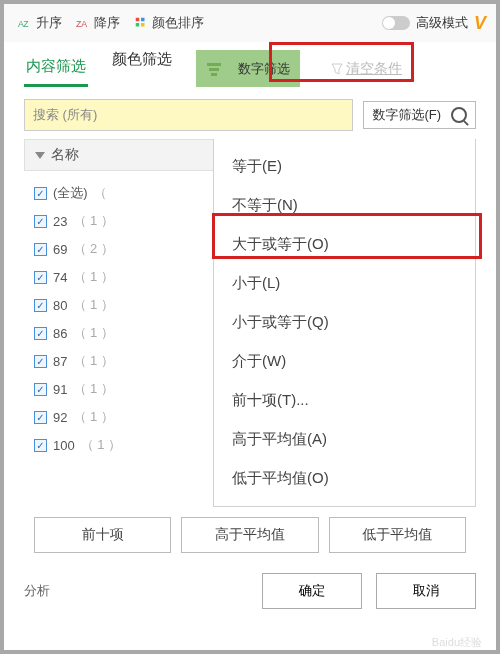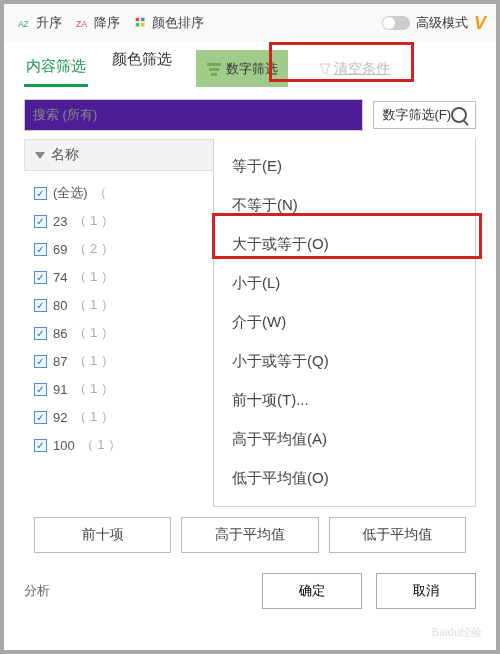--- a/index.html
+++ b/index.html
@@ -10,26 +10,26 @@
 .spacer { flex: 1; }
 .toggle { width: 28px; height: 14px; border-radius: 7px; background: #ccc; position: relative; display: inline-block; vertical-align: middle; }
 .toggle::after { content: ""; width: 12px; height: 12px; background: #fff; border-radius: 50%; position: absolute; top: 1px; left: 1px; }
 .v-logo { color: #f39c12; font-weight: bold; font-style: italic; font-size: 18px; }
 .filter-icon { width: 14px; height: 14px; display: inline-block; }
 
 .tabs { display: flex; gap: 22px; padding: 8px 20px 0 20px; position: relative; }
 .tab { padding: 0 2px 8px 2px; font-size: 15px; color: #333; cursor: pointer; }
 .tab.active { color: #1a9850; border-bottom: 3px solid #1a9850; font-weight: 500; margin-top: 7px; }
 .tab-highlight { position: absolute; border: 3px solid #d32020; left: 265px; top: 0px; width: 145px; height: 40px; pointer-events: none; }
-.tab-num { display: inline-flex; align-items: center; gap: 4px; background: #9fcc8a; padding: 4px 10px; }
+.tab-num { display: inline-flex; align-items: center; gap: 16px; background: #9fcc8a; padding: 4px 10px; }
 .clear-cond { color: #bbb; font-size: 14px; padding: 4px 0 4px 8px; display: inline-flex; align-items: center; gap: 2px; text-decoration: underline; }
 
 .search-row { display: flex; align-items: center; gap: 10px; padding: 12px 20px 8px 20px; }
-.search-box { flex: 1; padding: 6px 8px; border: 1px solid #ccc; background: #4c1d95; color: #888; }
-.num-filter-btn { border: 1px solid #bbb; background: #fff; padding: 4px 8px; display: inline-flex; align-items: center; gap: 0; position: relative; }
+.search-box { flex: 1; padding: 6px 8px; border: 1px solid #ccc; background: #fef9c3; color: #888; }
+.num-filter-btn { border: 1px solid #bbb; background: #fff; padding: 4px 8px; display: inline-flex; align-items: center; gap: 10px; position: relative; }
 .mag { width: 16px; height: 16px; border: 2px solid #555; border-radius: 50%; position: relative; display: inline-block; }
 .mag::after { content: ""; width: 6px; height: 2px; background: #555; position: absolute; bottom: -3px; right: -4px; transform: rotate(45deg); }
 
 .body-area { display: flex; padding: 0 20px; }
 .left-col { width: 190px; }
 .col-header { display: flex; align-items: center; padding: 6px 10px; background: #f3f3f3; border: 1px solid #e0e0e0; font-size: 14px; color: #555; }
 .tri { width: 0; height: 0; border-left: 5px solid transparent; border-right: 5px solid transparent; border-top: 7px solid #888; margin-right: 6px; }
 .list { padding: 8px 6px; }
 .list-item { display: flex; align-items: center; gap: 6px; padding: 5px 4px; color: #555; }
 .chk { width: 13px; height: 13px; border: 1px solid #4a90d9; background: #eef5fd; display: inline-flex; align-items: center; justify-content: center; font-size: 10px; color: #2a6fb3; }
@@ -40,21 +40,21 @@
 .right-header { position: absolute; right: 20px; top: 200px; background: #f3f3f3; border: 1px solid #e0e0e0; padding: 6px 12px; display: flex; align-items: center; gap: 4px; color: #555; }
 .burger { display: inline-block; width: 14px; }
 .burger span { display: block; height: 2px; background: #888; margin: 2px 0; }
 
 .bottom-btns { display: flex; gap: 10px; padding: 10px 30px; }
 .bottom-btns button { flex: 1; padding: 8px 0; background: #fff; border: 1px solid #bbb; font-size: 14px; color: #444; cursor: pointer; }
 .footer { display: flex; align-items: center; padding: 10px 20px; gap: 8px; }
 .analysis { color: #666; }
 .ok-cancel { margin-left: auto; display: flex; gap: 14px; }
 .ok-cancel button { width: 100px; padding: 8px 0; background: #fff; border: 1px solid #aaa; cursor: pointer; }
-.watermark { position: absolute; right: 14px; bottom: 10px; color: #ddd; font-size: 11px; pointer-events: none; }
+.watermark { position: absolute; right: 14px; bottom: 0; color: #ddd; font-size: 11px; pointer-events: none; }
 </style>
 </head>
 <body>
 
 <div class="outer">
 
   <div class="toolbar-top">
     <span class="tb-btn">
       <svg class="filter-icon" viewBox="0 0 16 16">
           <text x="0" y="12" font-size="10" fill="#4a7">A</text>
@@ -179,22 +179,22 @@
             <span class="count">（ 1 ）</span>
           </div>
       </div>
     </div>
 
     <div class="menu-col">
       <div class="menu-item">等于(E)</div>
       <div class="menu-item">不等于(N)</div>
       <div class="menu-item">大于或等于(O)</div>
       <div class="menu-item">小于(L)</div>
+      <div class="menu-item">小于或等于(Q)</div>
       <div class="menu-item">介于(W)</div>
-      <div class="menu-item">小于或等于(Q)</div>
       <div class="menu-item">前十项(T)...</div>
       <div class="menu-item">高于平均值(A)</div>
       <div class="menu-item">低于平均值(O)</div>
       <div class="menu-highlight"></div>
     </div>
   </div>
 
   <div class="bottom-btns">
     <button>前十项</button>
     <button>高于平均值</button>

